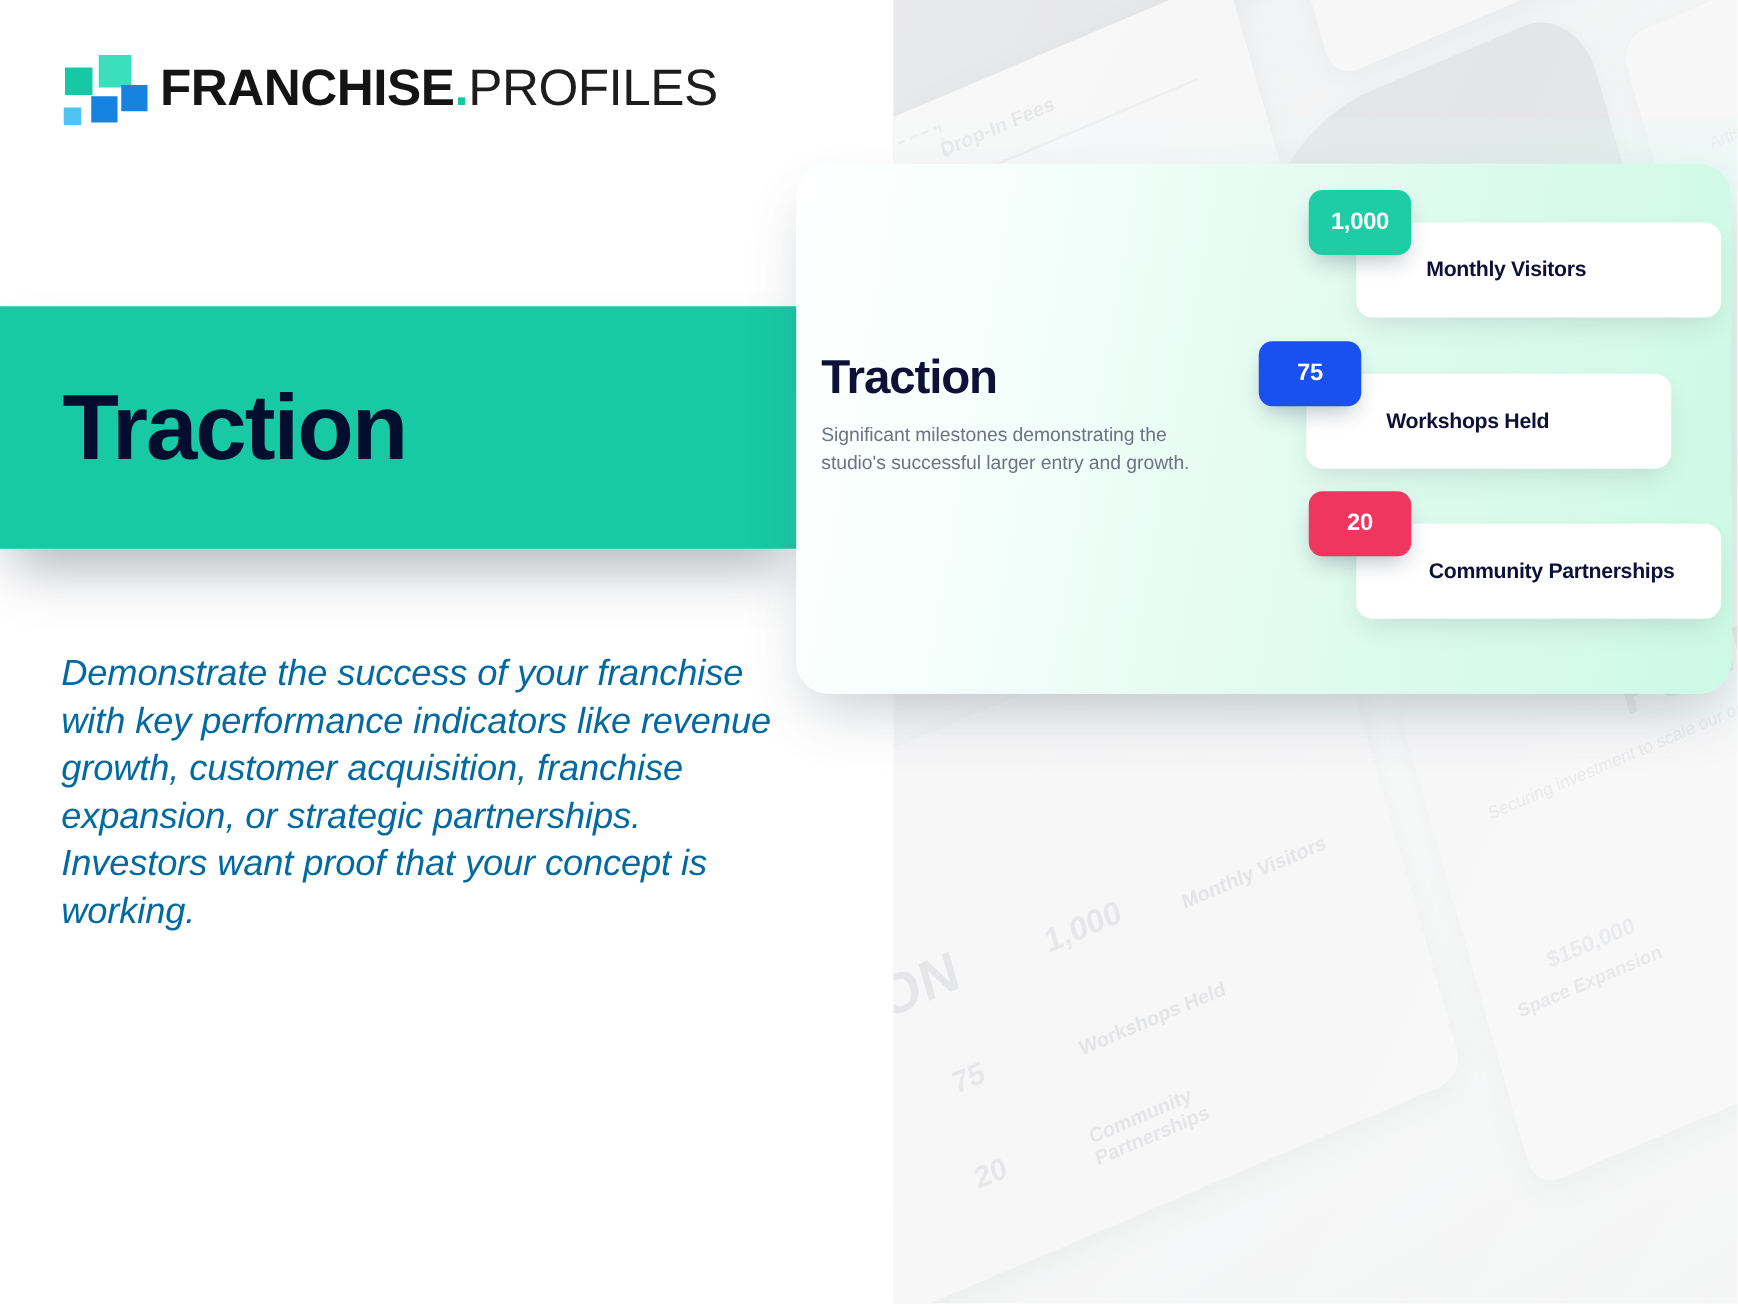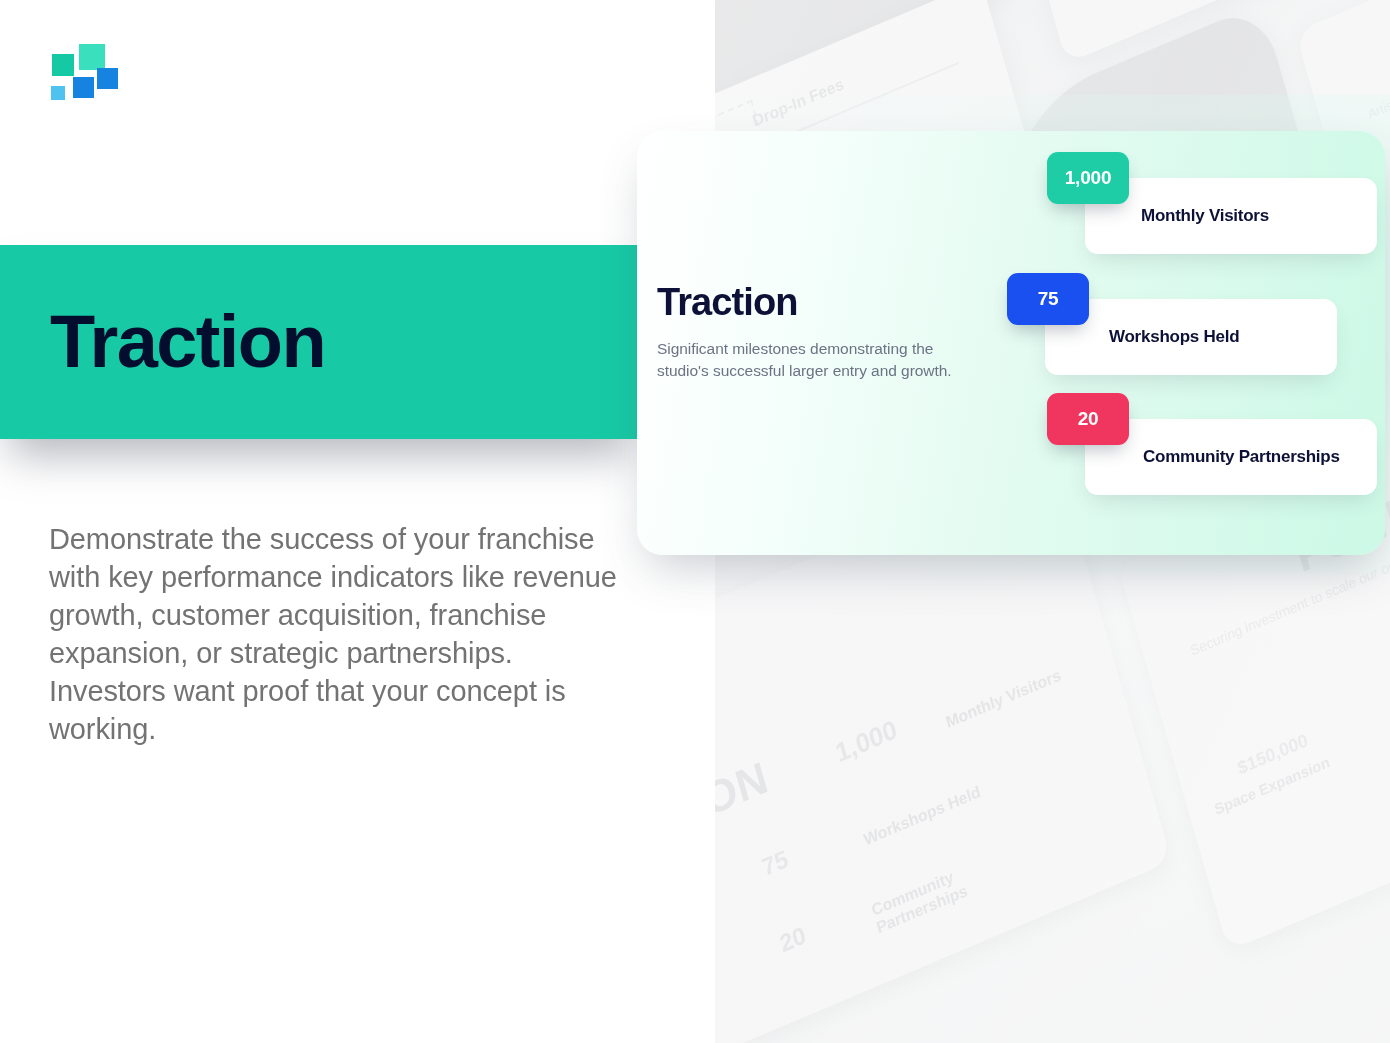--- a/index.html
+++ b/index.html
@@ -147,22 +147,23 @@
     line-height: 1;
   }
 
   
   .body-copy {
     position: absolute;
     left: 49px; top: 521px;
     width: 580px;
     font-size: 29px;
     line-height: 1.31;
-    color: #737373;
+    color: #0369a1;
     letter-spacing: -0.1px;
+    font-style: italic;
   }
 
   
   .card {
     position: absolute;
     left: 637px; top: 131px;
     width: 748px; height: 424px;
     border-radius: 26px;
     background: linear-gradient(100deg, #ffffff 0%, #f6fffc 20%, #e3fbf1 52%, #ccf9e6 100%);
     box-shadow: 0 22px 48px -12px rgba(70,80,95,0.30);
@@ -310,20 +311,23 @@
   </div>
 
   <div class="logo">
     <span class="logo-mark">
       <i class="sq-a"></i>
       <i class="sq-b"></i>
       <i class="sq-c"></i>
       <i class="sq-d"></i>
       <i class="sq-e"></i>
     </span>
+    <span class="logo-word">
+      <span class="w1">FRANCHISE</span><span class="wdot">.</span><span class="w2">PROFILES</span>
+    </span>
   </div>
 
   <div class="banner">
     <div class="banner-title">Traction</div>
   </div>
 
   <div class="body-copy">Demonstrate the success of your franchise with key performance indicators like revenue growth, customer acquisition, franchise expansion, or strategic partnerships. Investors want proof that your concept is working.</div>
 
   <div class="card">
 

